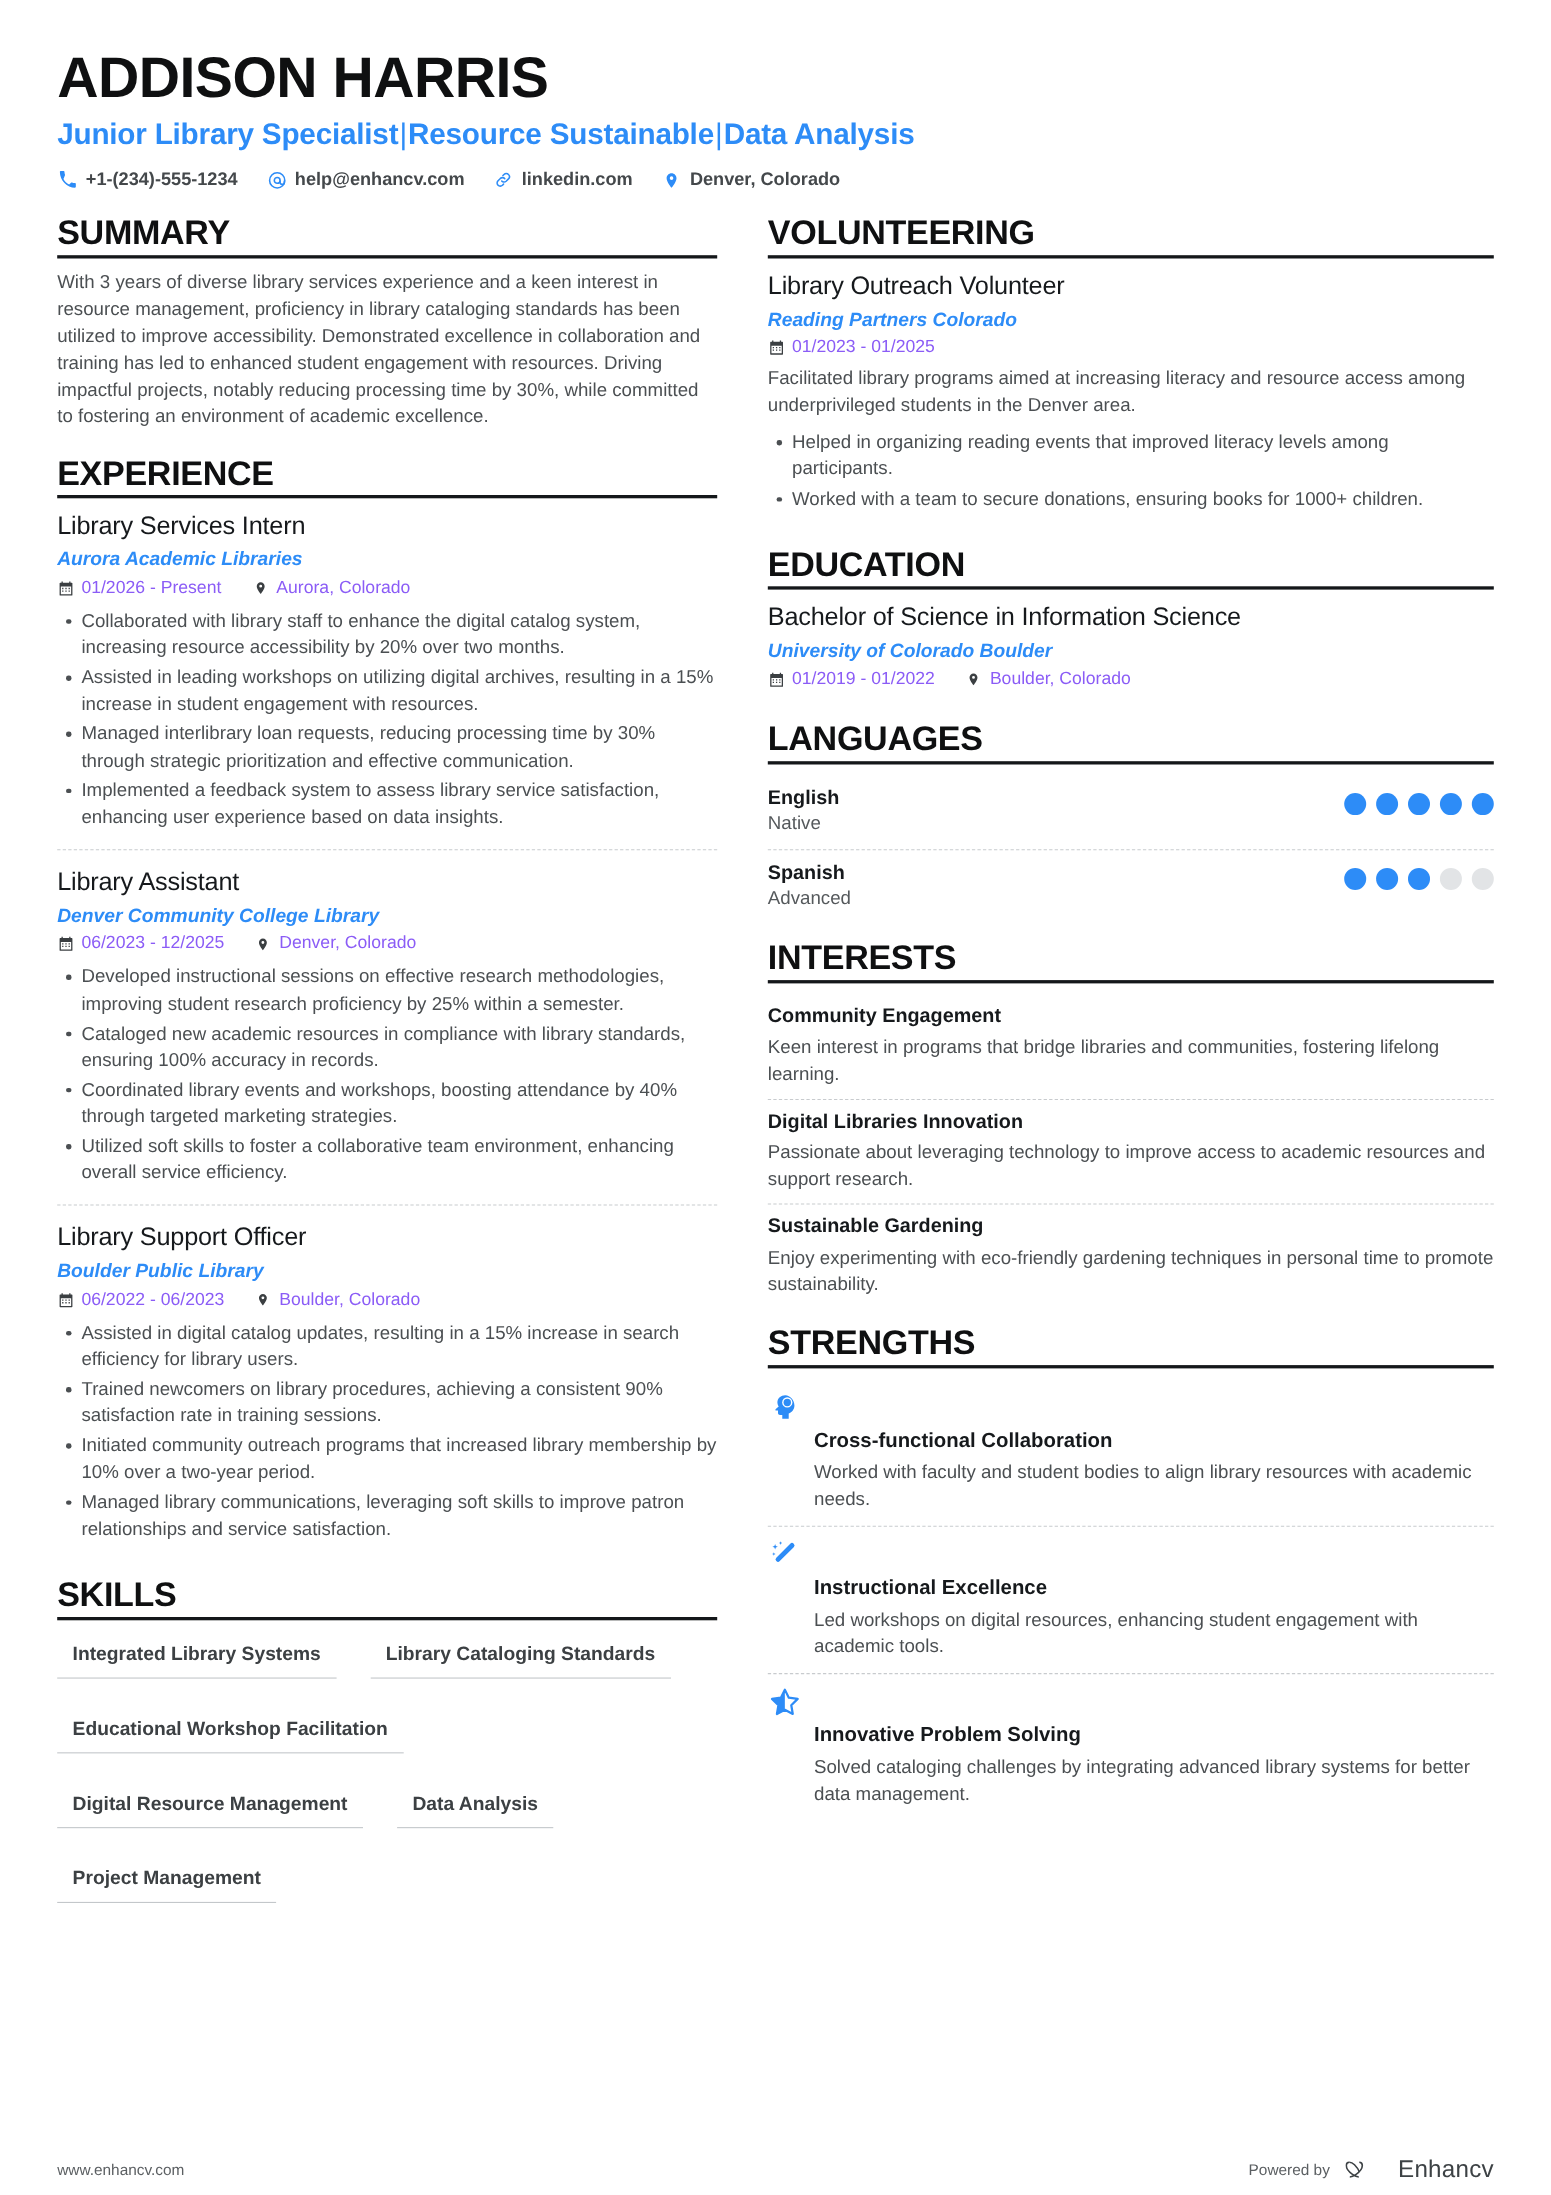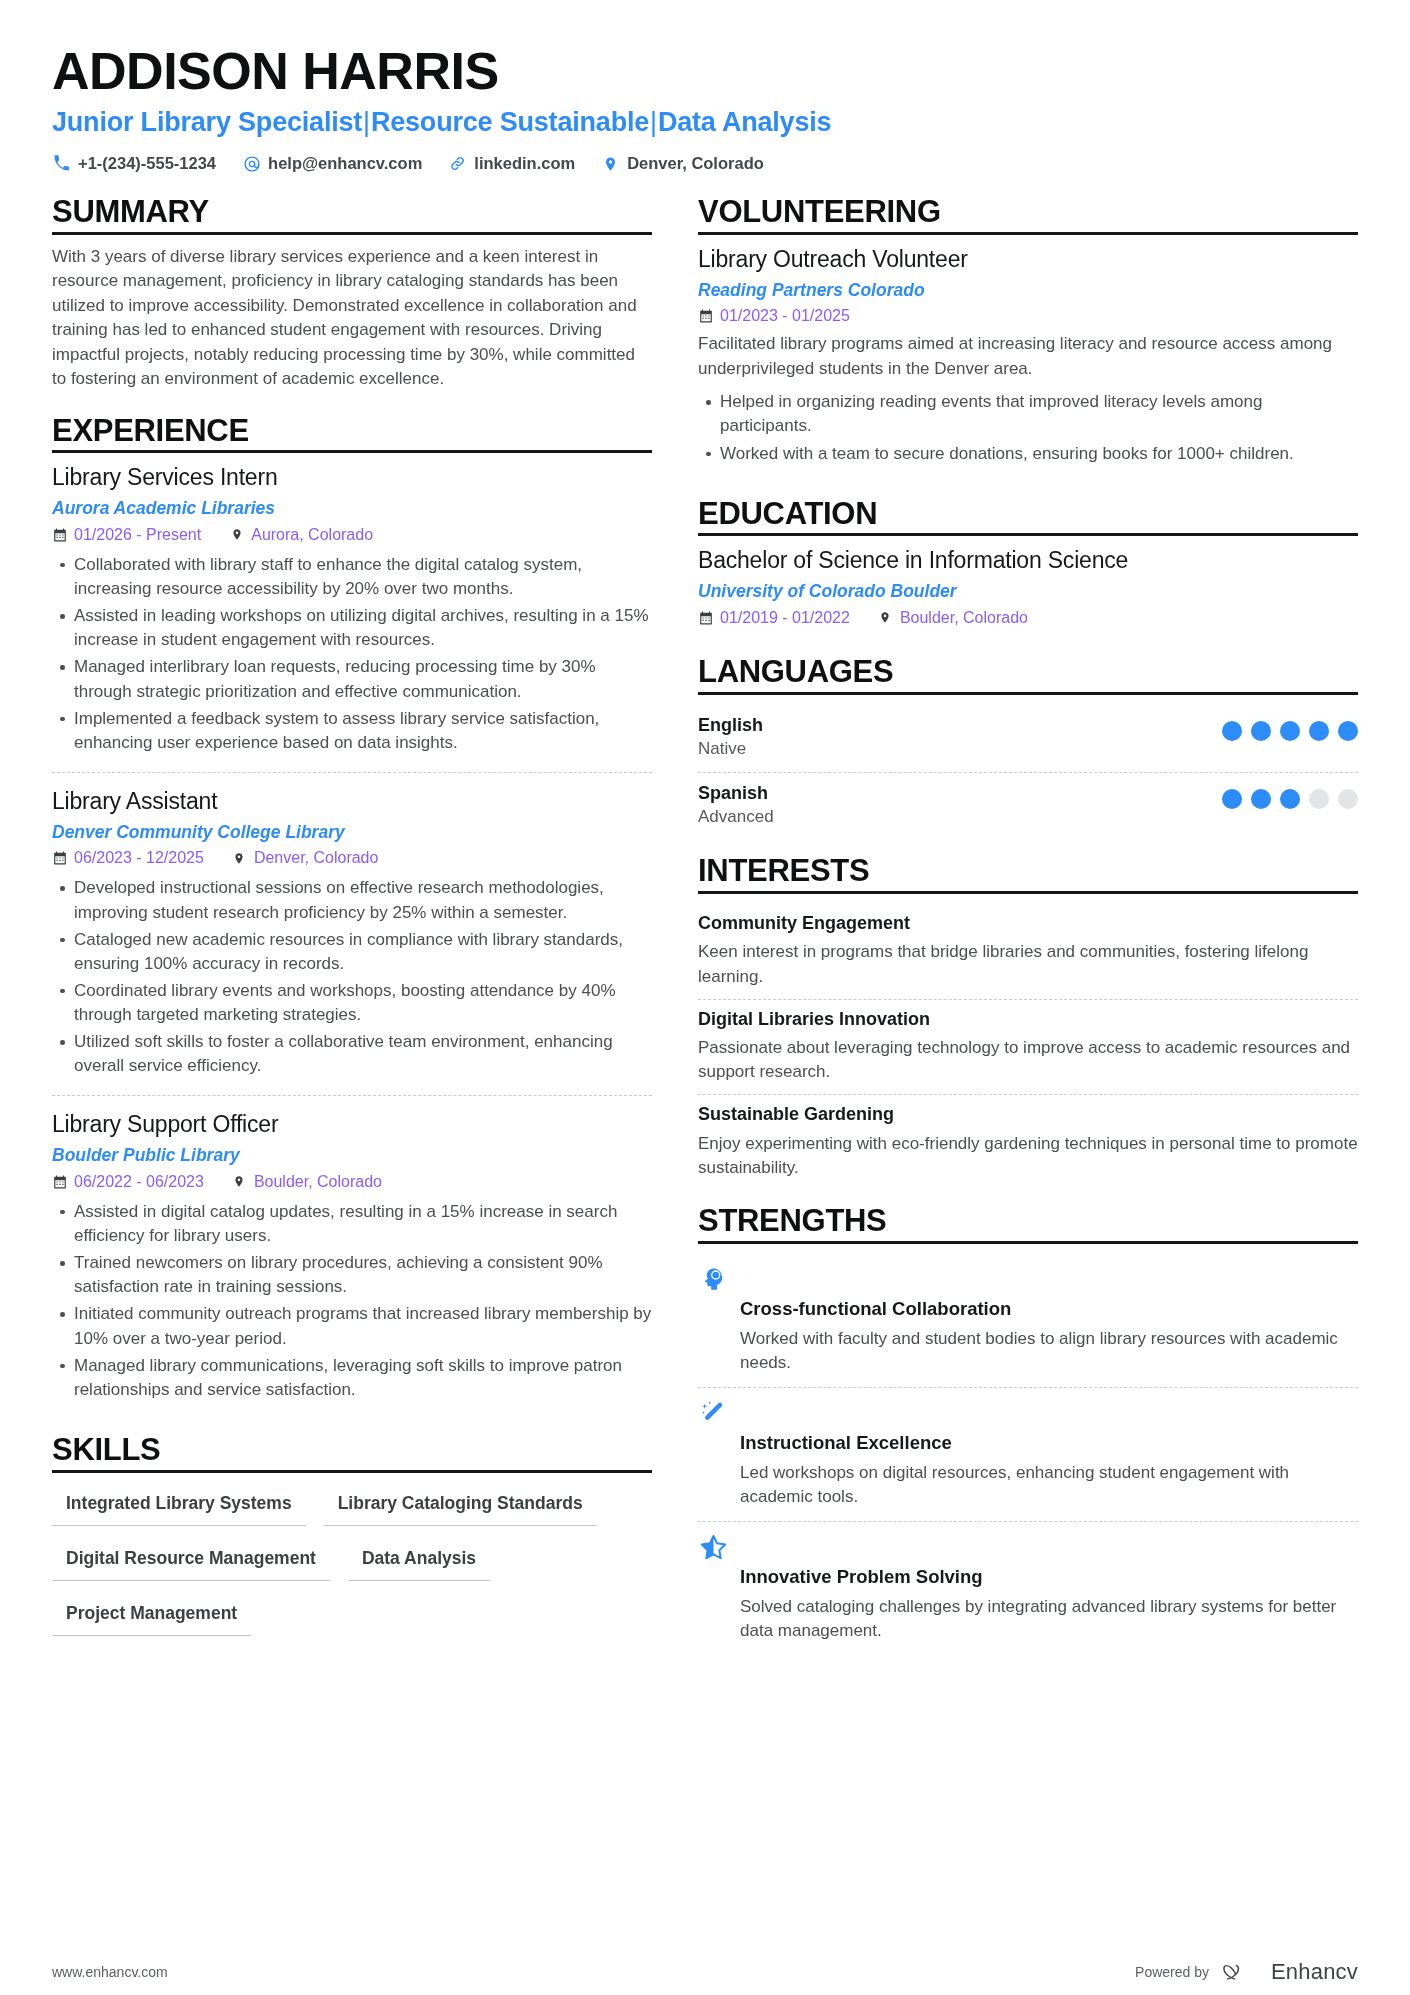--- a/index.html
+++ b/index.html
@@ -169,21 +169,21 @@
     margin-top: 7px;
     font-size: 17px;
     line-height: 1.44;
     color: #4b4f52;
   }
 
   
   .skills-wrap {
     display: flex;
     flex-wrap: wrap;
-    gap: 0;
+    gap: 13px;
     margin-top: 6px;
   }
   .skill {
     font-size: 17.5px;
     font-weight: 700;
     color: #3c4043;
     padding: 10px 14px 11px 14px;
     border-bottom: 1.5px solid #c3c7ca;
     margin-right: 18px;
     margin-bottom: 12px;
@@ -444,20 +444,21 @@
       </div>
 
       <div class="block-gap-sm"></div>
 
       <div class="sec">
         <div class="sec-title">SKILLS</div>
         <div class="sec-rule"></div>
         <div class="skills-wrap">
           <span class="skill">Integrated Library Systems</span>
           <span class="skill">Library Cataloging Standards</span>
+          <span class="skill">Educational Workshop Facilitation</span>
           <span class="skill">Digital Resource Management</span>
           <span class="skill">Data Analysis</span>
           <span class="skill">Project Management</span>
         </div>
       </div>
     </div>
 
     <div class="col-gap"></div>
 
     <div class="col-right">

